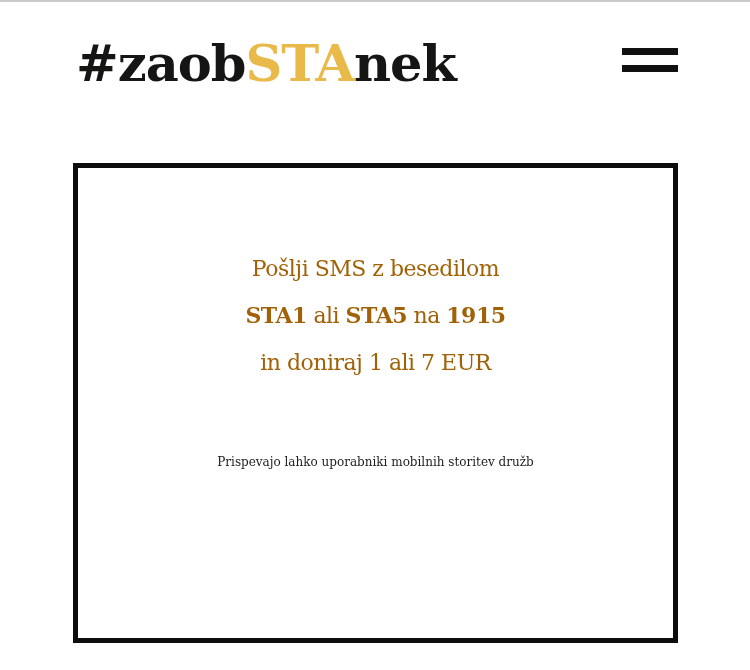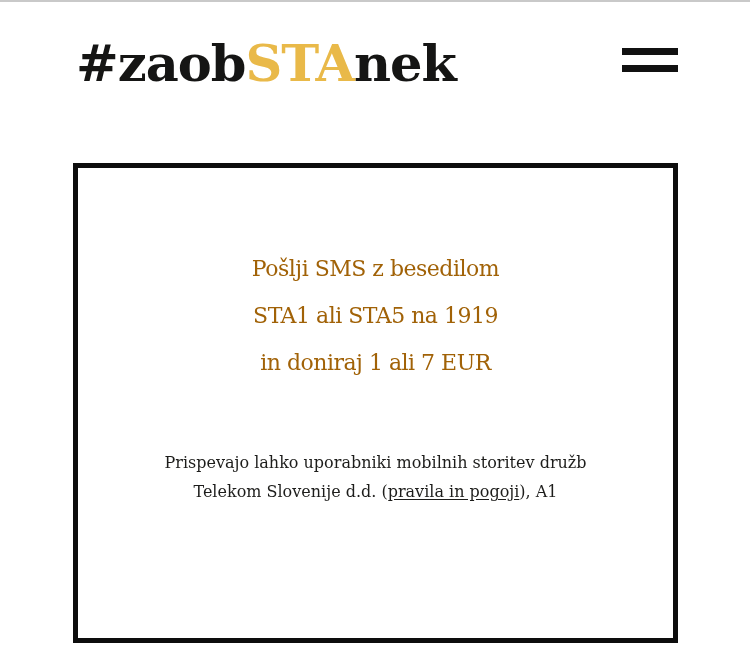--- a/index.html
+++ b/index.html
@@ -34,23 +34,23 @@
   .box {
     position: absolute; left: 73px; top: 163px;
     width: 605px; height: 480px;
     border: 5px solid #0d0d0d;
     background: #ffffff;
     text-align: center;
     padding-top: 64px;
   }
 
   .heading { font-size: 22px; line-height: 47px; color: #a16207; letter-spacing: -0.5px; margin-top: 13px; }
-  .heading b { font-weight: normal; }
+  .heading b { font-weight: bold; }
 
-  .terms { margin-top: 62px; font-size: 16px; line-height: 29px; color: #1d1d1b; }
+  .terms { margin-top: 62px; font-size: 12px; line-height: 29px; color: #1d1d1b; }
   .terms a {
     color: inherit;
     text-decoration: underline;
     text-underline-offset: 2px;
     cursor: pointer;
   }
 </style>
 </head>
 <body>
 
@@ -64,22 +64,21 @@
       <span class="icon">
         <span class="bar b1"></span>
         <span class="bar b2"></span>
       </span>
     </button>
   </header>
 
   <section class="box">
     <div class="heading">
       <div class="h-line">Pošlji SMS z besedilom</div>
-      <div class="h-line"><b>STA1</b><span> ali </span><b>STA5</b><span> na </span><b>1919</b></div>
+      <div class="h-line"><b>STA1</b><span> ali </span><b>STA5</b><span> na </span><b>1915</b></div>
       <div class="h-line">in doniraj 1 ali 7 EUR</div>
     </div>
 
     <div class="terms">
       <div class="t-line">Prispevajo lahko uporabniki mobilnih storitev družb</div>
-      <div class="t-line"><span>Telekom Slovenije d.d. (</span><a>pravila in pogoji</a><span>), A1</span></div>
     </div>
   </section>
 </div>
 
 </body></html>

